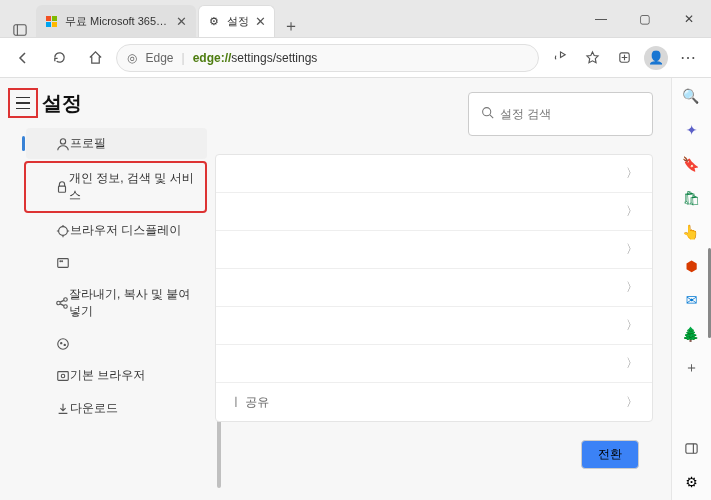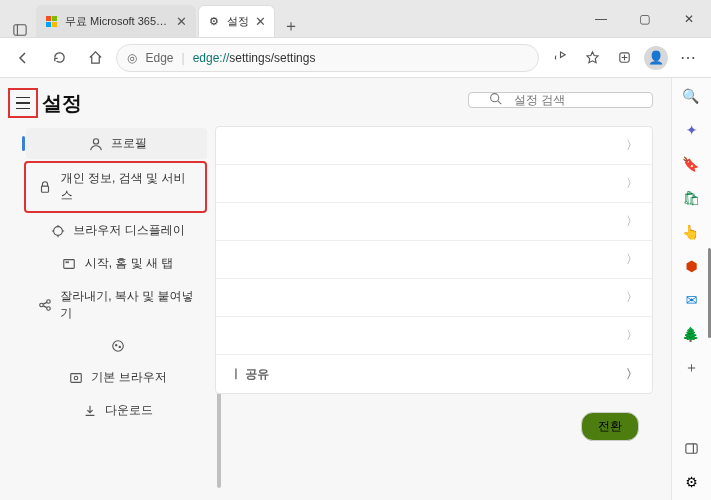--- a/index.html
+++ b/index.html
@@ -16,51 +16,51 @@
 .tab .close { font-size: 13px; color: #555; }
 .newtab { width: 28px; display: flex; align-items: center; justify-content: center; color: #555; }
 .wincontrols { display: flex; }
 .wincontrols div { width: 44px; display: flex; align-items: center; justify-content: center; color: #444; font-size: 12px; }
 
 
 .addrbar { height: 40px; background: #fff; display: flex; align-items: center; padding: 0 8px; gap: 6px; border-bottom: 1px solid #e0e0e0; }
 .addrbtn { width: 30px; height: 30px; display: flex; align-items: center; justify-content: center; color: #555; border-radius: 4px; }
 .addrfield { flex: 1; height: 28px; background: #f9f9f9; border: 1px solid #e0e0e0; border-radius: 14px; display: flex; align-items: center; padding: 0 10px; gap: 8px; font-size: 12px; color: #666; }
 .addrfield .url { color: #333; }
-.addrfield .url .gray { color: #0f766e; }
+.addrfield .url .gray { color: #4d7c0f; font-weight: bold; }
 .addrright { display: flex; gap: 2px; }
 
 
 .content { display: flex; height: calc(100% - 78px); background: #f7f7f7; }
 .left { width: 215px; padding: 10px 0 0 8px; position: relative; }
 .heading-row { display: flex; align-items: center; gap: 4px; margin-bottom: 10px; }
 .hamburger-box { border: 2px solid #d33; padding: 2px; }
 .hamburger { width: 22px; height: 22px; display: flex; flex-direction: column; justify-content: center; align-items: center; gap: 4px; }
 .hamburger span { width: 14px; height: 1.5px; background: #333; display: block; }
 .heading { font-size: 20px; font-weight: 700; color: #111; }
 .nav { margin-top: 6px; position: relative; }
 .nav-scroll { width: 4px; background: #c0c0c0; position: absolute; right: -6px; top: 120px; height: 240px; border-radius: 2px; }
-.navitem { display: flex; align-items: center; gap: 8px; padding: 7px 10px 7px 12px; font-size: 12px; color: #333; margin: 0 8px 2px 18px; border-radius: 4px; position: relative; justify-content: center; }
+.navitem { display: flex; align-items: center; padding: 7px 10px 7px 29px; font-size: 12px; color: #333; margin: 0 8px 2px 18px; border-radius: 4px; position: relative; }
 .navitem.active { background: #f0f0f0; }
 .navitem.active::before { content:""; position:absolute; left:-4px; top:25%; width:3px; height:50%; background:#3882d6; border-radius:2px; }
 .navitem.highlight { border: 2px solid #d33; margin-left: 16px; }
 .navicon { width: 15px; height: 15px; display: flex; align-items: center; justify-content: center; color: #555; font-size: 12px; }
 .navicon svg { width: 14px; height: 14px; stroke: #555; fill: none; stroke-width: 1.3; }
 
 .main { flex: 1; padding: 14px 18px 0 0; position: relative; display: flex; flex-direction: column; }
 .searchwrap { display: flex; justify-content: flex-end; margin-bottom: 18px; }
-.searchbox { width: 185px; height: 16px; border: 1px solid #ccc; border-radius: 4px; display: flex; align-items: center; padding: 0 20px; gap: 12px; background: #fff; }
+.searchbox { width: 185px; height: 44px; border: 1px solid #ccc; border-radius: 4px; display: flex; align-items: center; padding: 0 12px; gap: 6px; background: #fff; }
 .searchbox input { border: none; outline: none; font-size: 12px; flex: 1; color: #333; background: transparent; }
 .rows { background: #fff; border: 1px solid #e5e5e5; border-radius: 4px; overflow: hidden; }
 .row { height: 38px; display: flex; align-items: center; justify-content: flex-end; padding: 0 14px; border-bottom: 1px solid #eee; font-size: 12px; color: #666; }
-.row:last-child { border-bottom: none; font-weight: bold; }
+.row:last-child { border-bottom: none; }
 .row .rtxt { flex: 1; text-align: left; }
 .chev { color: #888; font-size: 12px; }
 .switchrow { margin-top: 18px; display: flex; justify-content: flex-end; padding-right: 14px; }
-.switchbtn { border: 1px solid #ccc; border-radius: 12px; padding: 5px 16px; font-size: 12px; background: #4d7c0f; }
+.switchbtn { border: 1px solid #ccc; border-radius: 4px; padding: 5px 16px; font-size: 12px; background: #3b82f6; }
 
 
 .rsidebar { width: 40px; background: #fbfbfb; border-left: 1px solid #e6e6e6; display: flex; flex-direction: column; align-items: center; padding-top: 8px; gap: 14px; position: relative; }
 .ricon { width: 20px; height: 20px; display: flex; align-items: center; justify-content: center; font-size: 14px; }
 .rsidebar .bottom { position: absolute; bottom: 8px; display: flex; flex-direction: column; gap: 14px; align-items: center; }
 .rsscroll { position:absolute; right:0; top:170px; width:3px; height:90px; background:#888; border-radius:2px; }
 
 .avatar { width: 24px; height: 24px; border-radius: 50%; background: #d8d8d8; display: flex; align-items: center; justify-content: center; color: #888; font-size: 13px; }
 </style>
 </head>
@@ -191,21 +191,20 @@
             <span>브라우저 디스플레이</span>
           </div>
           <div class="navitem">
             <span class="navicon">
               <svg viewBox="0 0 16 16">
                 <rect x="2" y="3" width="12" height="10" rx="1"></rect>
                 <circle cx="5" cy="6" r=".5"></circle>
                 <circle cx="7" cy="6" r=".5"></circle>
               </svg>
             </span>
-            <span>시작, 홈 및 새 탭</span>
           </div>
           <div class="navitem">
             <span class="navicon">
               <svg viewBox="0 0 16 16">
                 <circle cx="4" cy="8" r="2"></circle>
                 <circle cx="12" cy="4" r="2"></circle>
                 <circle cx="12" cy="12" r="2"></circle>
                 <path d="M6 7l4-2M6 9l4 2"></path>
               </svg>
             </span>

